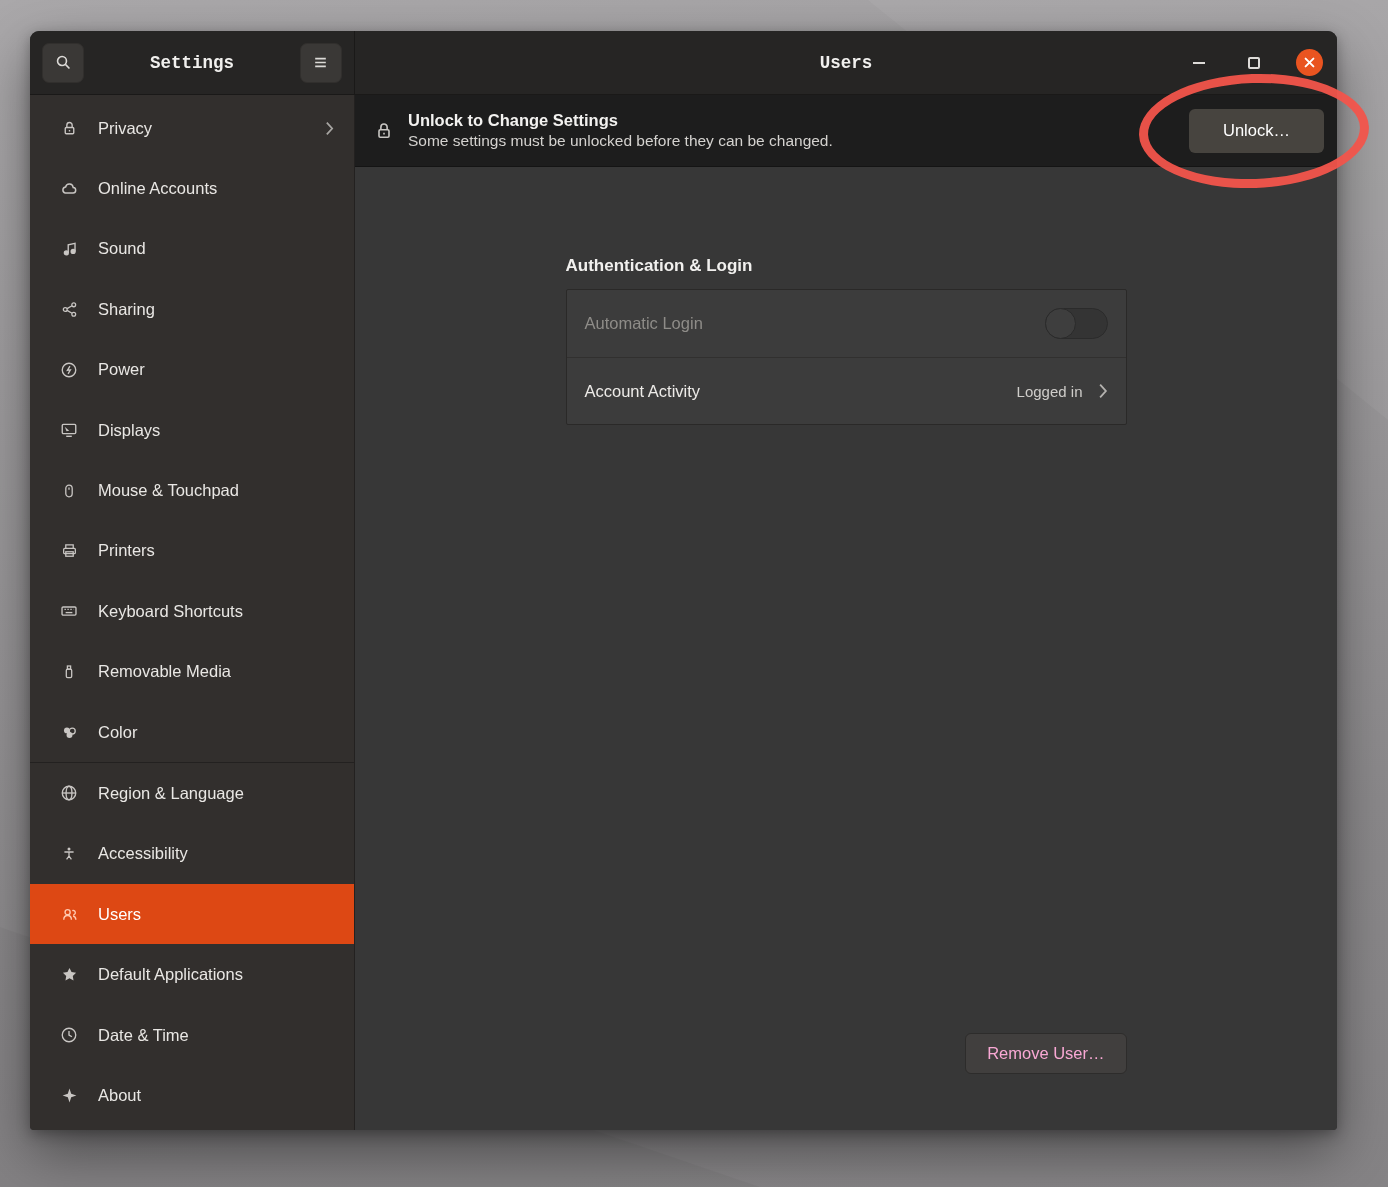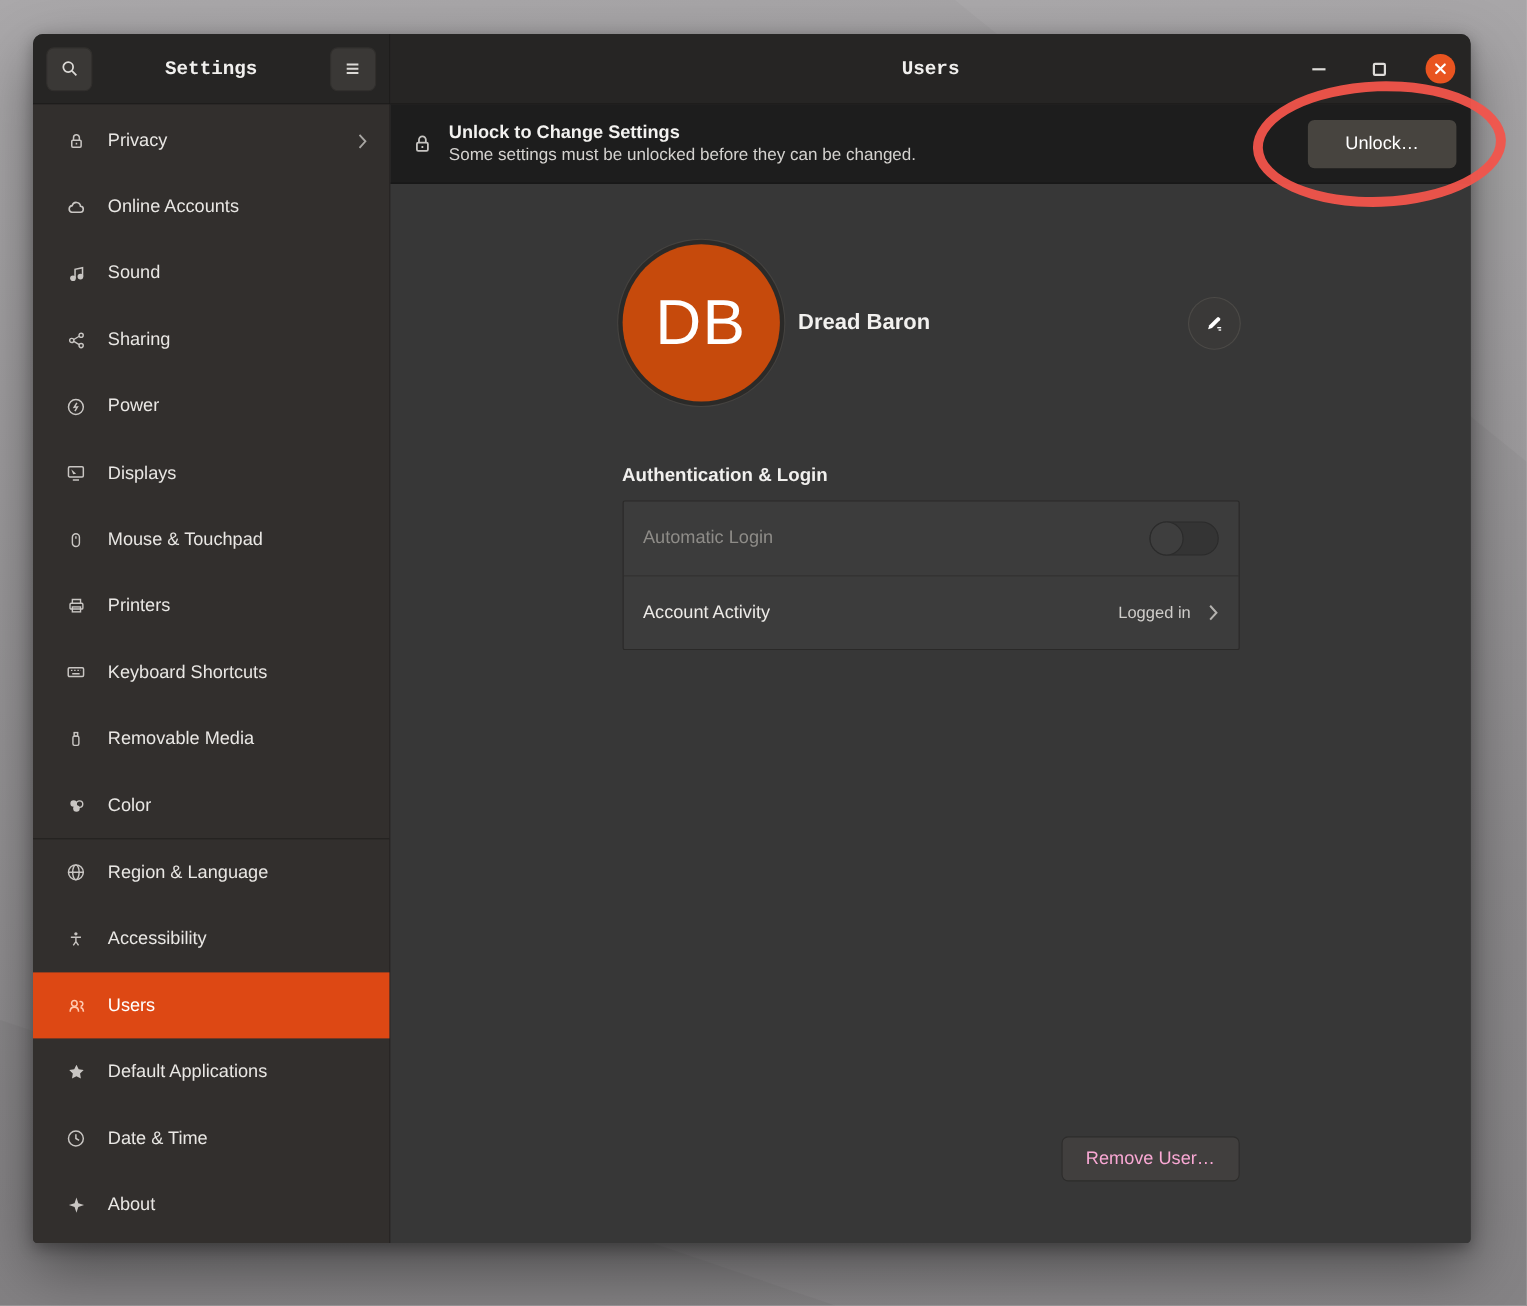--- a/index.html
+++ b/index.html
@@ -56,21 +56,21 @@
     height:60.4px; display:flex; align-items:center; padding:0 20px 0 29px; cursor:pointer;
     color:#e9e7e4; font-size:16.5px;
   }
   .nav-item .nav-icon { width:20px; display:flex; justify-content:center; margin-right:19px; color:#c9c6c3; }
   .nav-item.selected { background:#dd4814; color:#ffffff; }
   .nav-item.selected .nav-icon { color:#ffc9b0; }
   .nav-chevron { margin-left:auto; color:#a8a6a3; display:flex; }
   .nav-divider { height:1px; background:#232120; }
 
   
-  .main { grid-row:2; grid-column:2; display:flex; flex-direction:column; background:#373737; }
+  .main { grid-row:2; grid-column:2; display:flex; flex-direction:column; background:#373737;gap:32px; }
   .banner {
     height:72px; background:#1d1d1d; border-bottom:1px solid #141414;
     display:flex; align-items:center; padding:0 13px 0 19px; flex:0 0 auto;
   }
   .banner-lock { color:#c7c5c2; display:flex; margin-right:14px; }
   .banner-title { font-size:16.5px; font-weight:700; color:#f3f2f0; margin-bottom:2px; }
   .banner-sub { font-size:15.5px; color:#d4d2cf; }
   .unlock-btn {
     margin-left:auto; width:135px; height:44px; border:none; border-radius:6px;
     background:#47443f; color:#ffffff; font-size:16.5px; font-family:inherit; cursor:pointer;
@@ -370,33 +370,20 @@
       <div>
         <div class="banner-title">Unlock to Change Settings</div>
         <div class="banner-sub">Some settings must be unlocked before they can be changed.</div>
       </div>
       <button class="unlock-btn">Unlock…</button>
     </div>
 
     <div class="content">
       <div class="content-col">
 
-        <div class="avatar-row">
-          <div class="avatar">DB</div>
-          <div class="user-name">Dread Baron</div>
-          <button class="edit-btn">
-            <span>
-              <svg width="19" height="19" viewBox="0 0 16 16" fill="currentColor">
-                <path d="M3.6 12.9 l.9-3 6-6 a1.1 1.1 0 0 1 1.55 0 l.55.55 a1.1 1.1 0 0 1 0 1.55 l-6 6 -3 .9 z"></path>
-                <rect x="10.6" y="11.2" width="3" height="1"></rect>
-                  <rect x="11.6" y="13" width="2" height="1"></rect>
-              </svg>
-            </span>
-          </button>
-        </div>
 
         <div class="section-heading">Authentication &amp; Login</div>
 
         <div class="auth-list">
           <div class="auth-row disabled">
             <span class="row-label">Automatic Login</span>
             <span class="row-right">
               <span class="toggle">
                   <span class="knob"></span>
                 </span>

